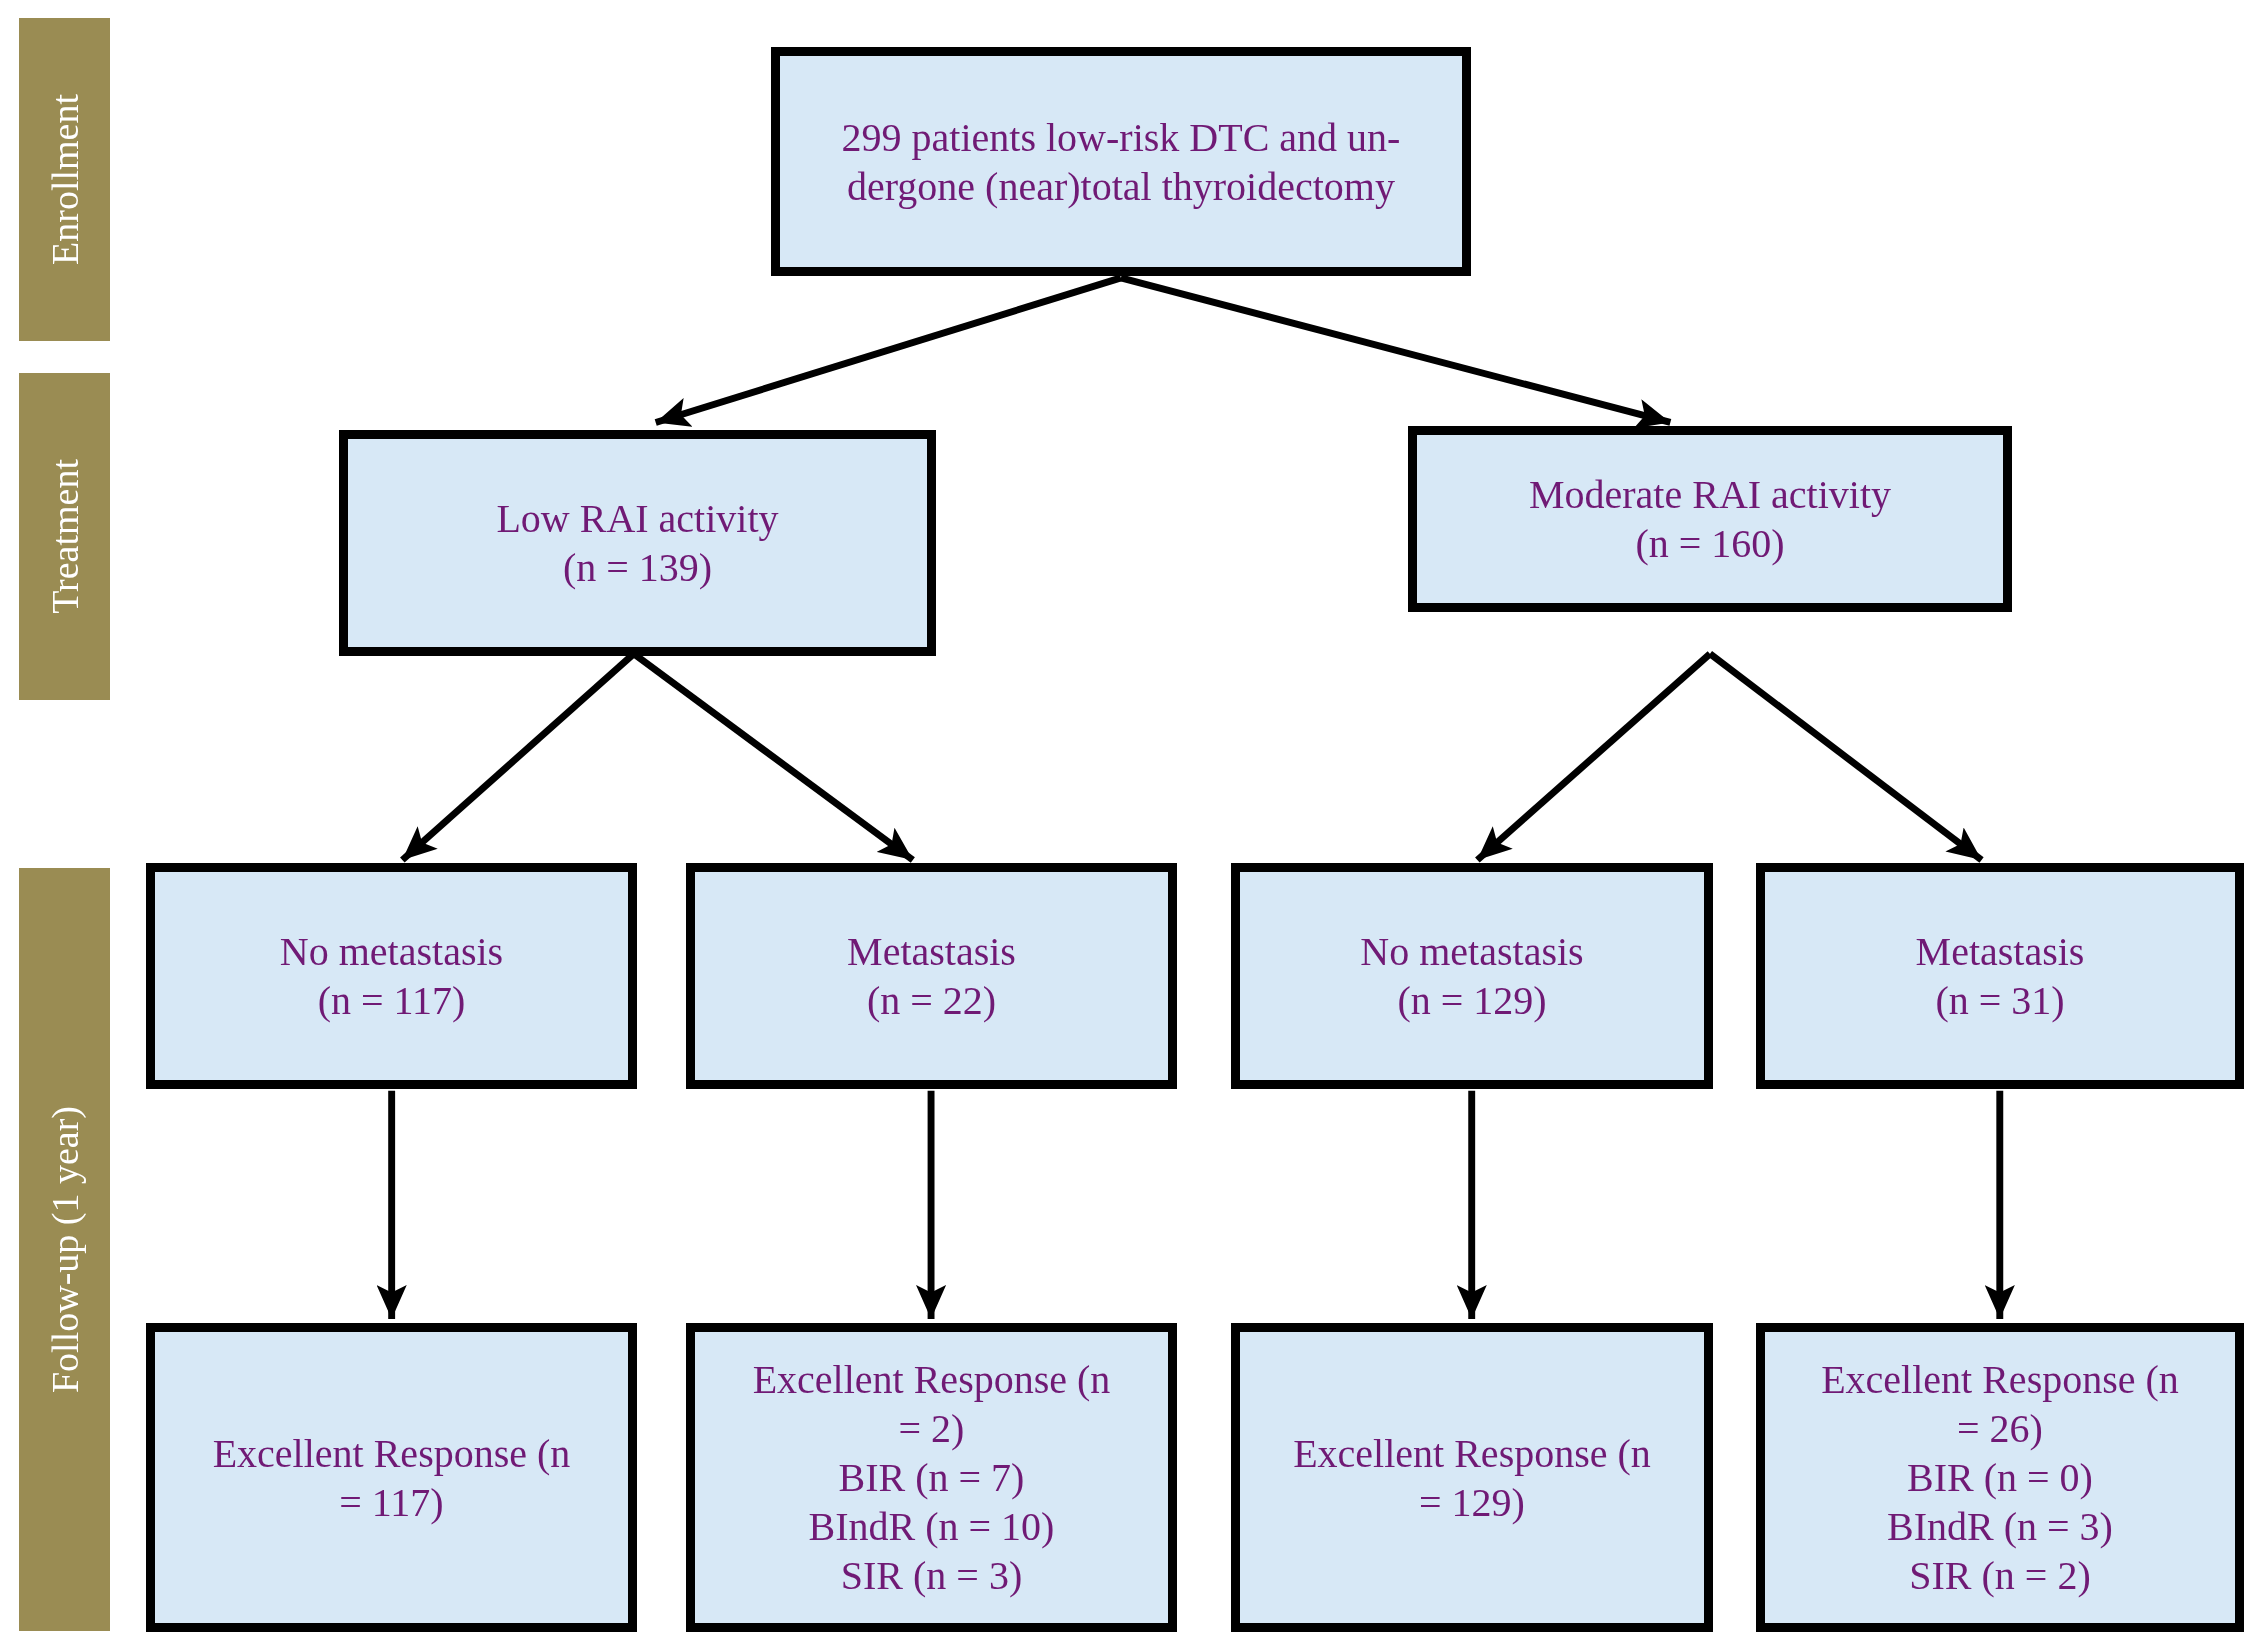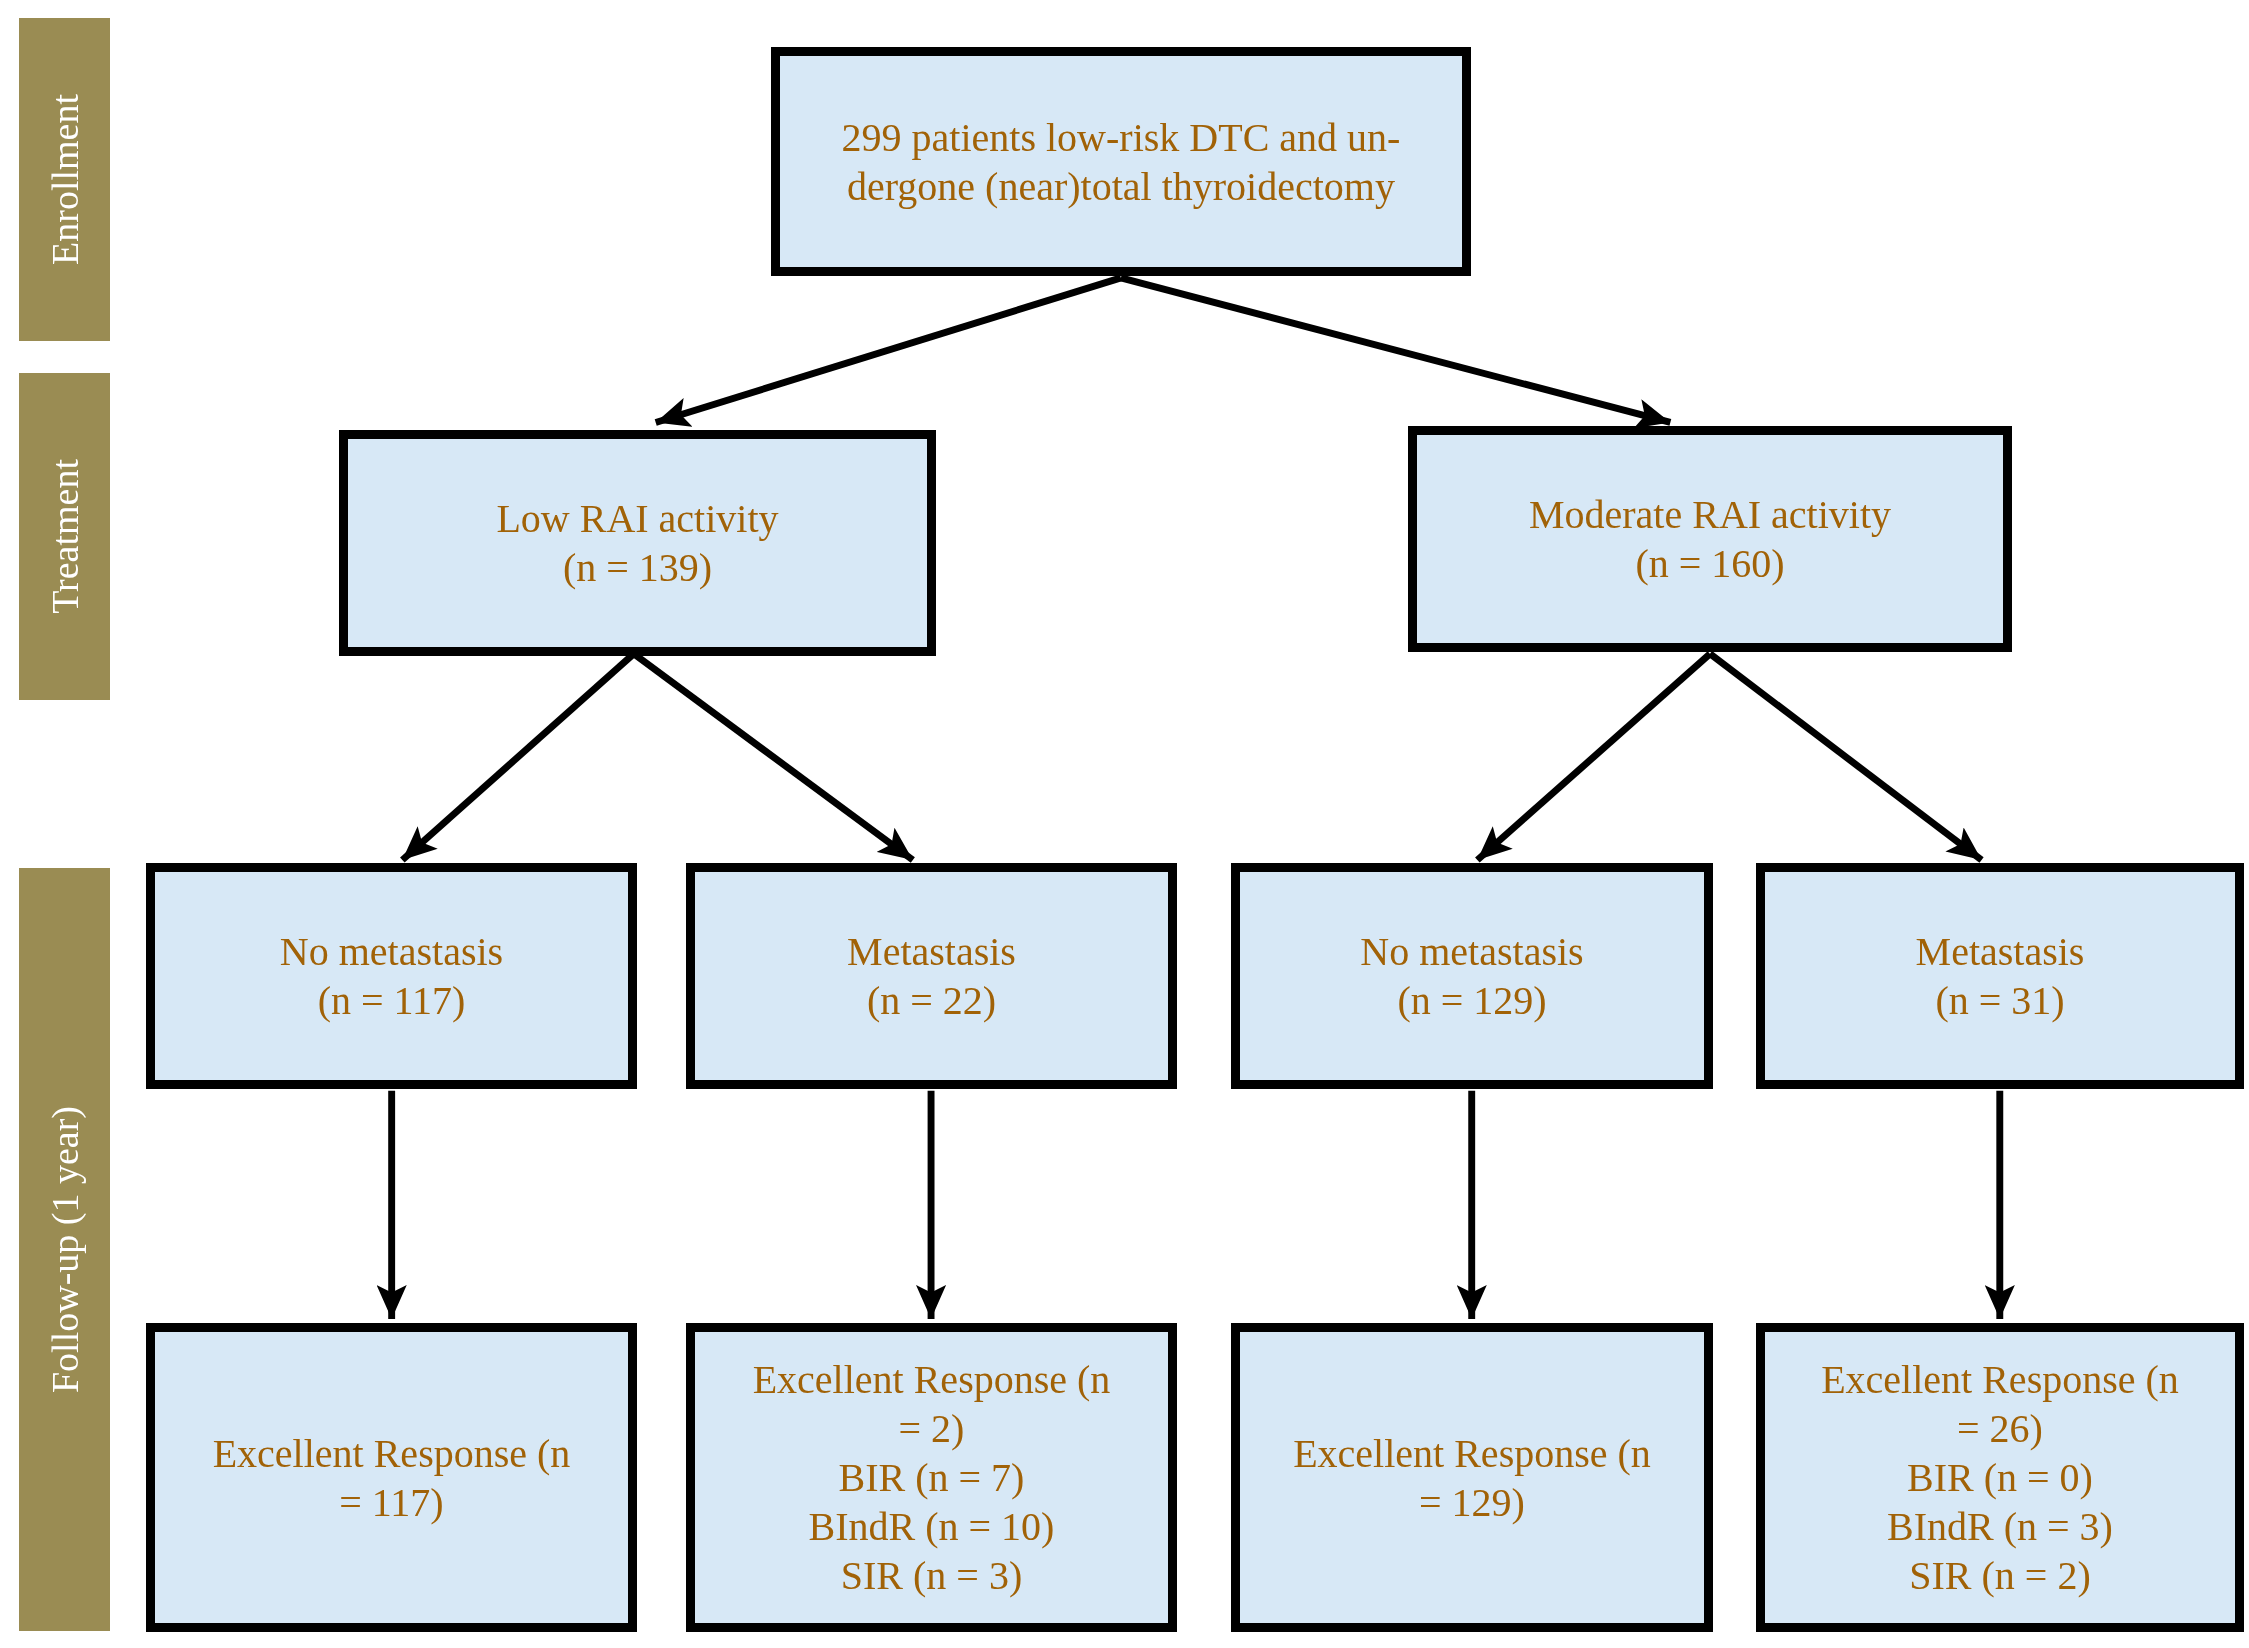--- a/index.html
+++ b/index.html
@@ -38,27 +38,27 @@
     background: #D7E8F6;
     border: 9.4px solid #000000;
     box-sizing: border-box;
     display: flex;
     align-items: center;
     justify-content: center;
   }
   .box-text {
     white-space: pre-line;
     text-align: center;
-    color: #a16207;
+    color: #701a75;
     font-size: 40px;
     line-height: 49px;
   }
   #box-enrollment { left: 771px; top: 47px;   width: 700px; height: 229px; }
   #box-low        { left: 339px;  top: 430px;  width: 597px;  height: 226px; }
-  #box-moderate   { left: 1408px; top: 426px;  width: 604px;  height: 226px; }
+  #box-moderate   { left: 1408px; top: 426px;  width: 604px;  height: 186px; }
   #box-nm117      { left: 146px;  top: 863px; width: 491px;  height: 226px; }
   #box-m22        { left: 686px; top: 863px; width: 491px;  height: 226px; }
   #box-nm129      { left: 1231px; top: 863px; width: 482px;  height: 226px; }
   #box-m31        { left: 1756px; top: 863px; width: 488px;  height: 226px; }
   #box-er117      { left: 146px;  top: 1323px; width: 491px;  height: 309px; }
   #box-er2        { left: 686px; top: 1323px; width: 491px;  height: 309px; }
   #box-er129      { left: 1231px; top: 1323px; width: 482px;  height: 309px; }
   #box-er26       { left: 1756px; top: 1323px; width: 488px;  height: 309px; }
 
   

